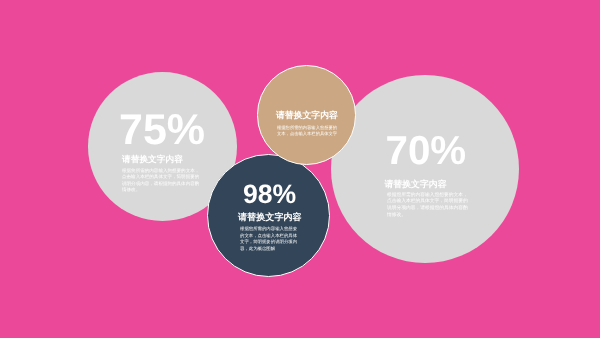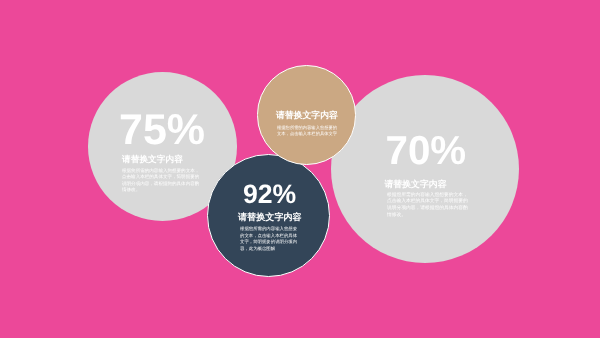--- a/index.html
+++ b/index.html
@@ -68,21 +68,21 @@
 
   <div class="circle c35" style="background-color: rgb(203, 168, 131); color: rgb(255, 255, 255);">
     <div class="ttl">请替换文字内容</div>
     <div class="body">
         <span class="bline">根据您所需的内容输入您想要的</span>
         <span class="bline">文本，点击输入本栏的具体文字</span>
       </div>
   </div>
 
   <div class="circle c55" style="background-color: rgb(51, 69, 88); color: rgb(255, 255, 255);">
-    <div class="pct">92%</div>
+    <div class="pct">98%</div>
     <div class="ttl">请替换文字内容</div>
     <div class="body">
         <span class="bline">根据您所需的内容输入您想要</span>
         <span class="bline">的文本，点击输入本栏的具体</span>
         <span class="bline">文字，简明扼要的说明分项内</span>
         <span class="bline">容，此为概念图解</span>
       </div>
   </div>
 
 </div>

